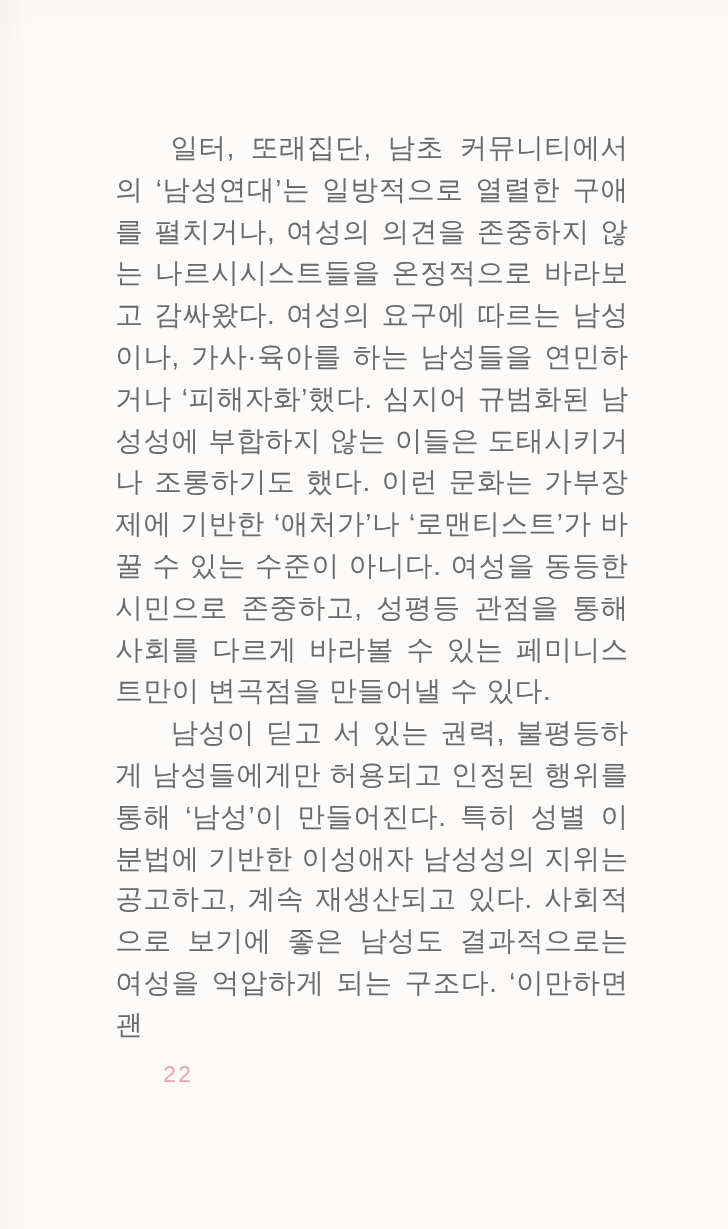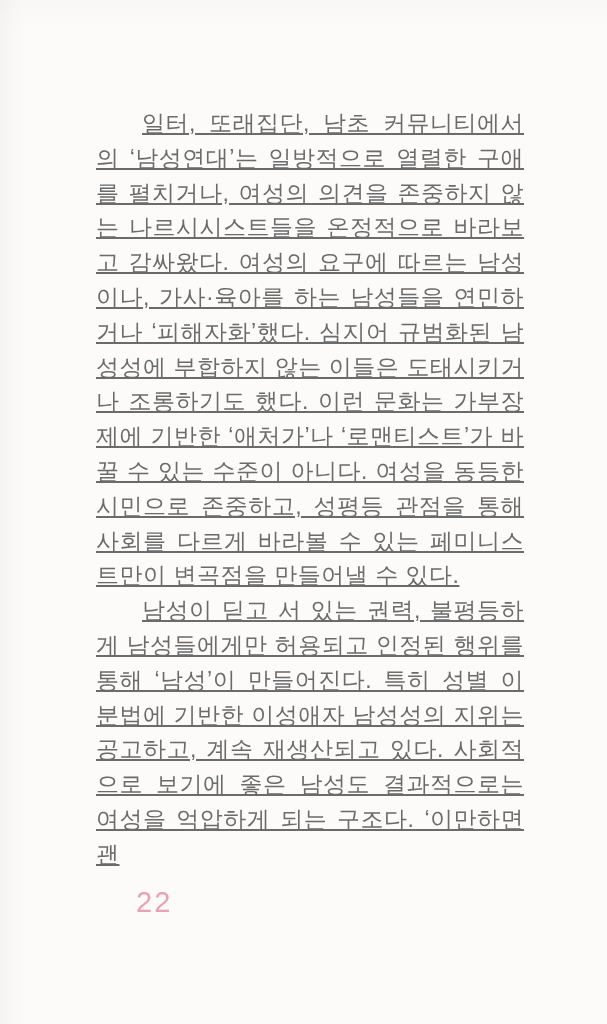--- a/index.html
+++ b/index.html
@@ -34,27 +34,26 @@
     letter-spacing: 0.5px;
     font-weight: 300;
   }
   .text-block p {
     margin: 0;
     word-break: break-all;
     text-justify: inter-character;
   }
   .text-block p.indent {
     text-indent: 2em;
-    text-decoration: underline;
   }
   .page-number {
     position: absolute;
     left: 136px;
     top: 886px;
-    font-size: 29px;
+    font-size: 19px;
     letter-spacing: 2px;
     color: #e9a2b4;
     font-weight: 300;
   }
 </style>
 </head>
 <body>
 
 <div class="page-surface"></div>
 

